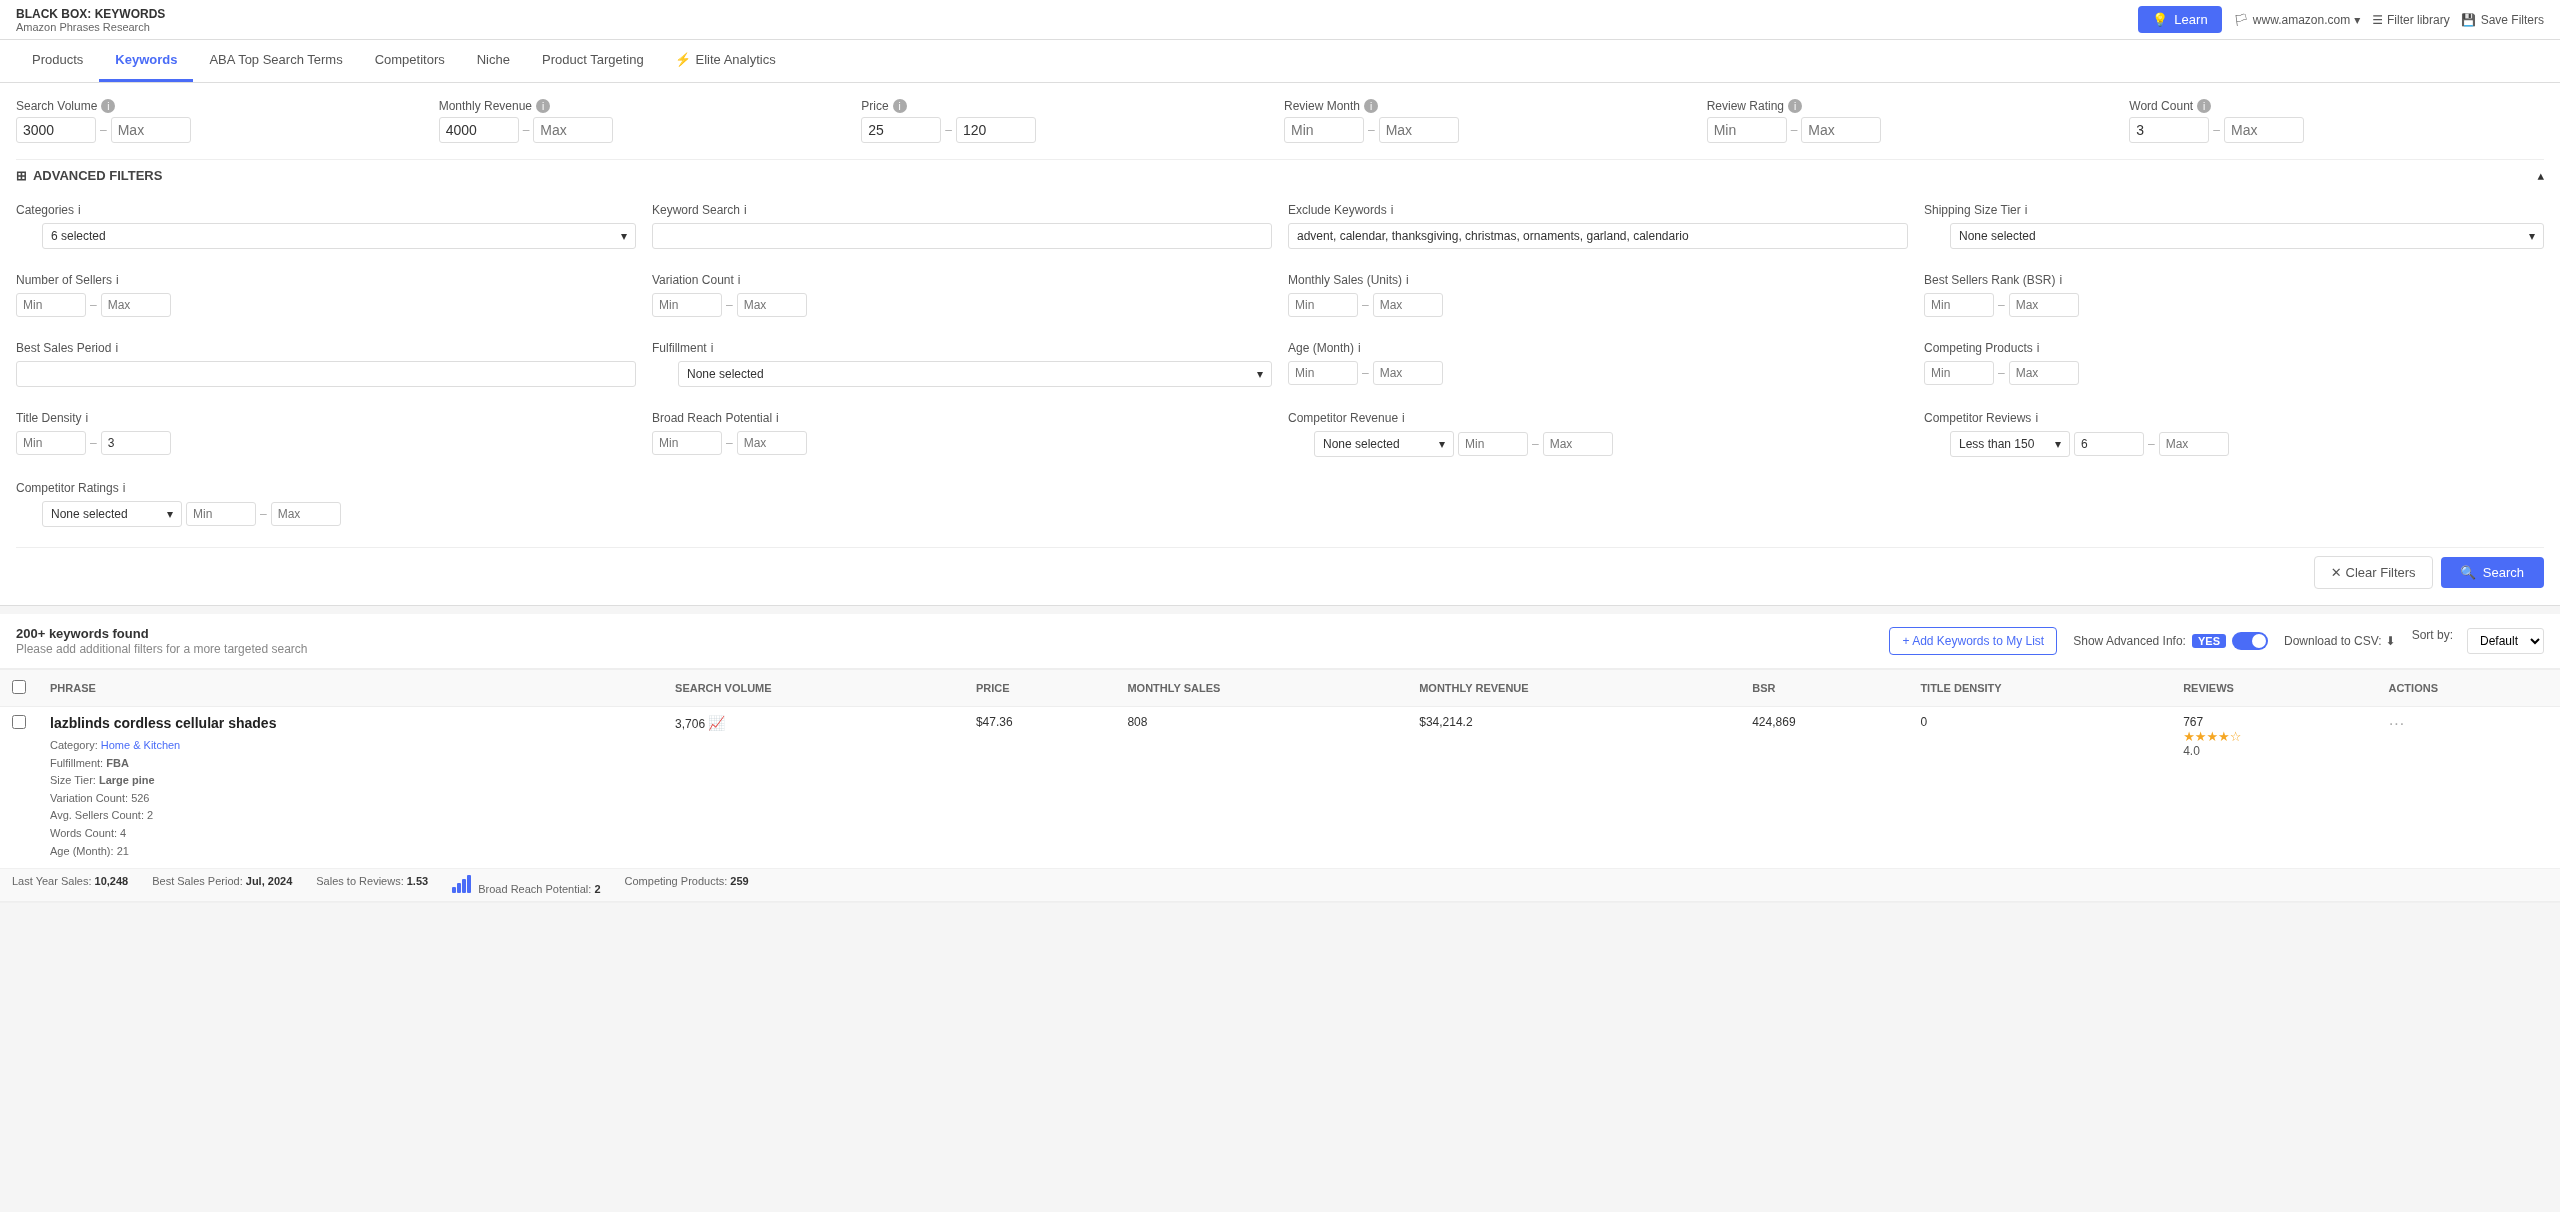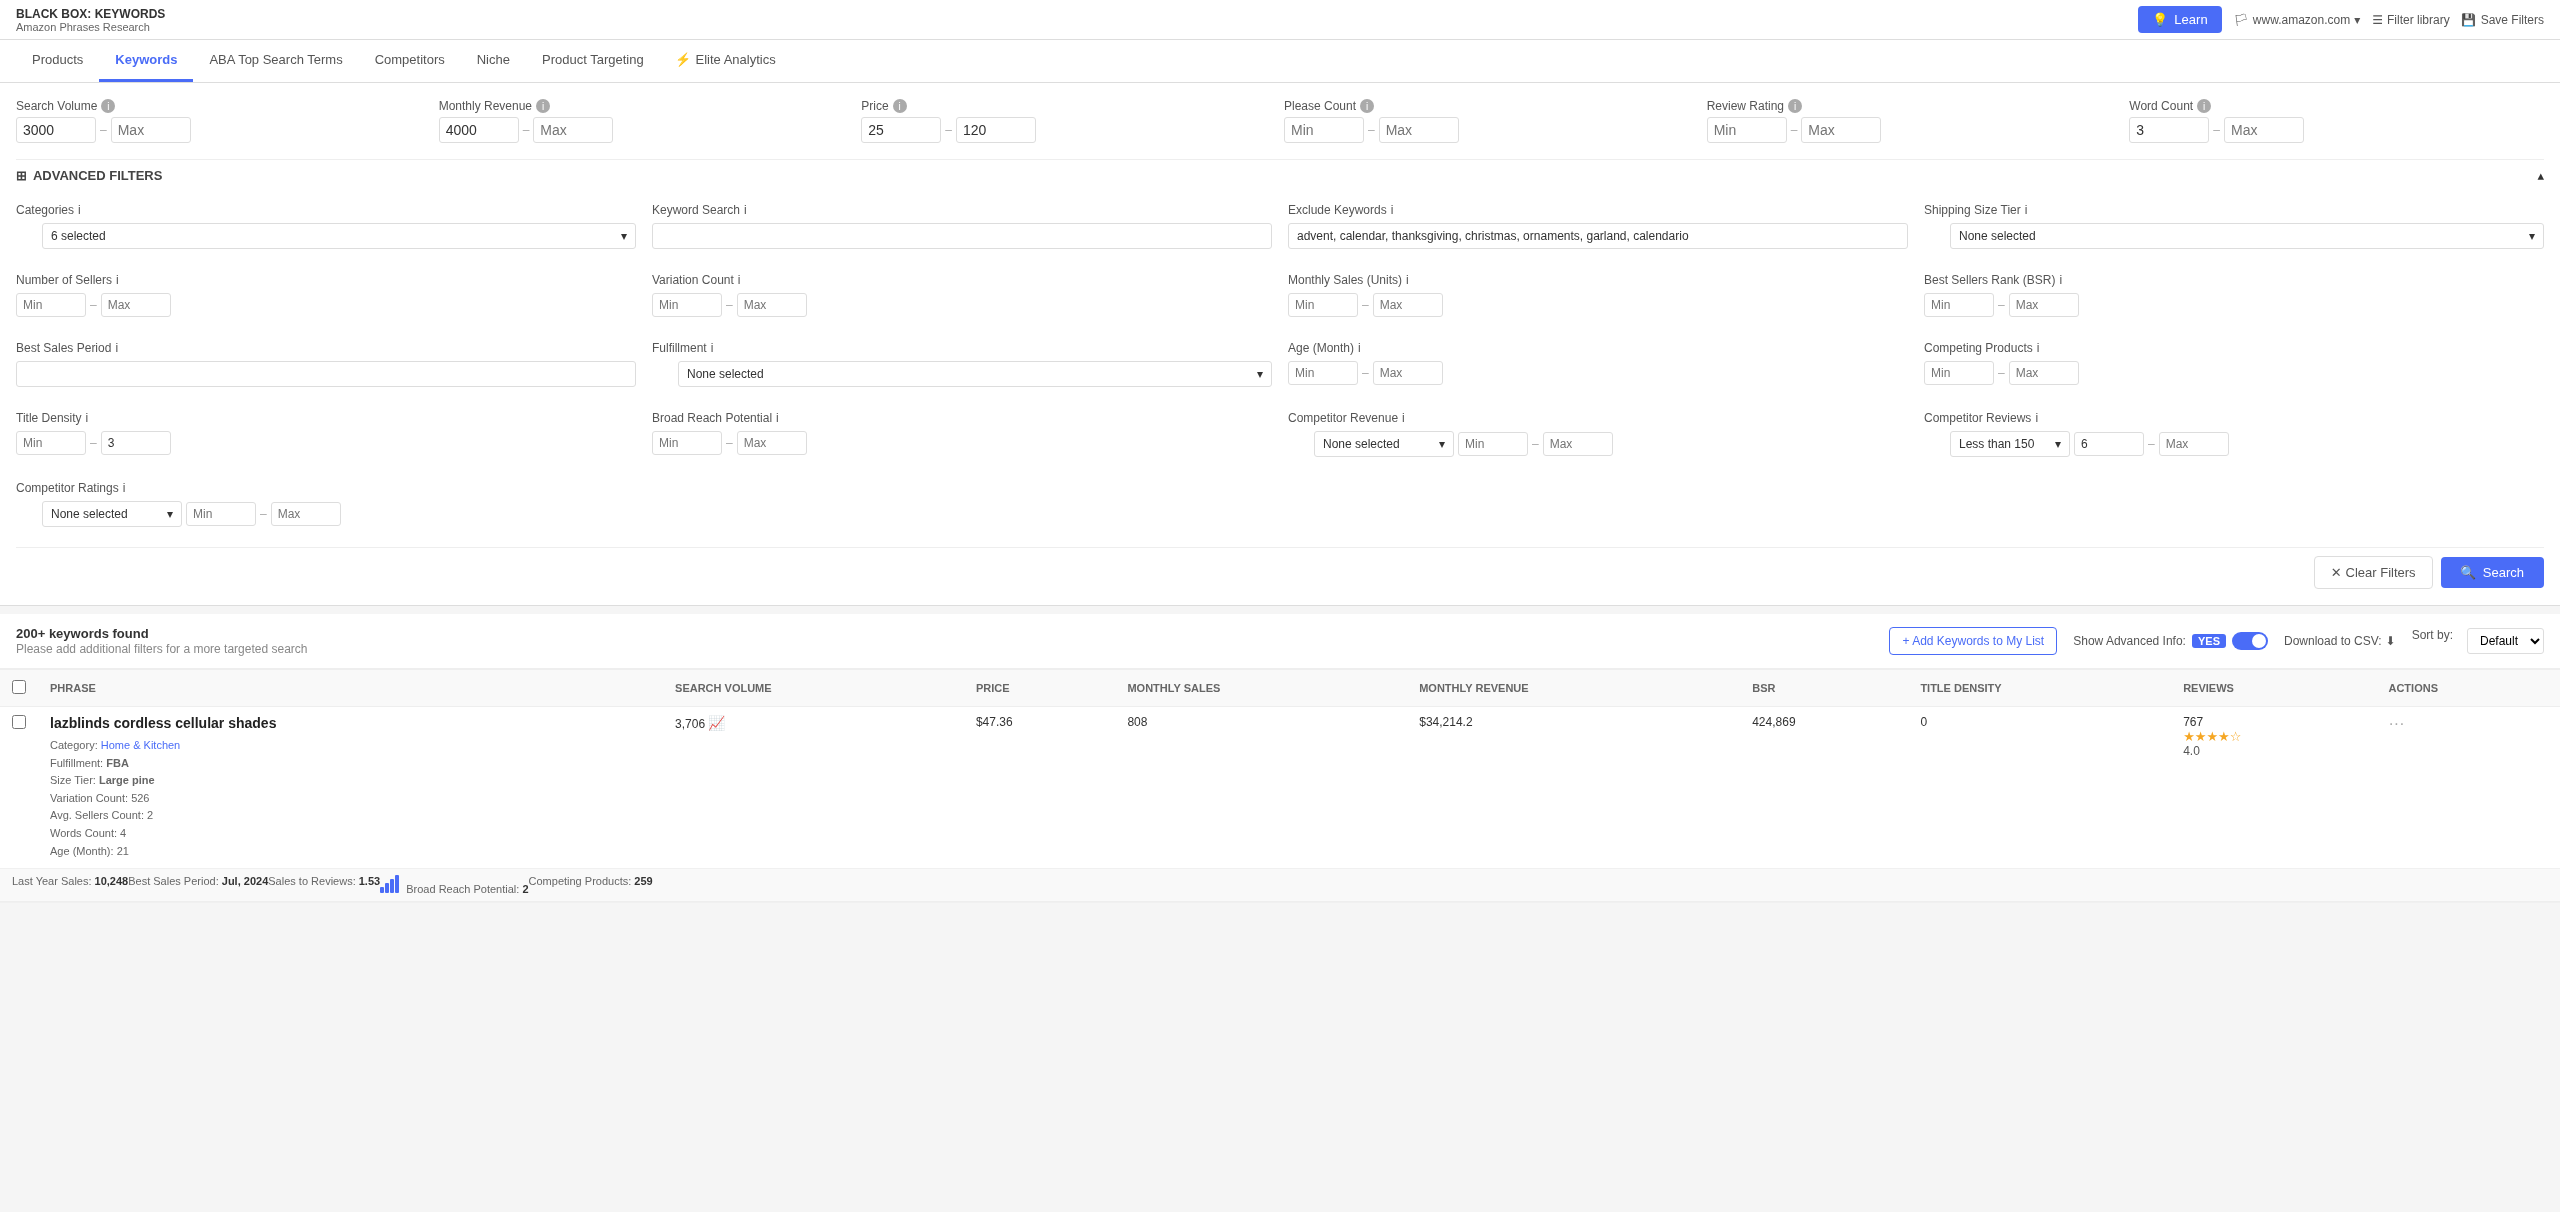--- a/index.html
+++ b/index.html
@@ -309,20 +309,21 @@
     .phrase-title { font-size: 14px; font-weight: bold; color: #222; margin-bottom: 6px; }
     .phrase-meta { font-size: 11px; color: #666; line-height: 1.6; }
     .phrase-meta a { color: #4a6cf7; text-decoration: none; }
     .phrase-footer {
       background: #f9f9f9;
       border-bottom: 1px solid #eee;
       padding: 6px 12px;
       font-size: 11px;
       color: #666;
       display: flex;
+      gap: 24px;
     }
     .phrase-footer span strong { color: #333; }
     .star-rating { color: #f5a623; font-size: 13px; }
     .rating-value { font-size: 12px; color: #555; }
     .checkbox { width: 14px; height: 14px; cursor: pointer; }
     .trend-icon { color: #4a6cf7; font-size: 14px; }
     .actions-dots { color: #aaa; font-size: 16px; cursor: pointer; }
     .yes-badge {
       background: #4a6cf7;
       color: #fff;
@@ -410,21 +411,21 @@
       </div>
       <div class="filter-range">
         <input class="filter-input" type="text" value="25" style="">
         <span class="filter-separator">–</span>
         <input class="filter-input" type="text" value="120" style="">
       </div>
     </div>
 
     <div class="filter-group">
       <div class="filter-label">
-        <span>Please Count</span>
+        <span>Review Month</span>
         <span class="info-icon">i</span>
       </div>
       <div class="filter-range">
         <input class="filter-input" type="text" placeholder="Min" style="">
         <span class="filter-separator">–</span>
         <input class="filter-input" type="text" placeholder="Max" style="">
       </div>
     </div>
 
     <div class="filter-group">

